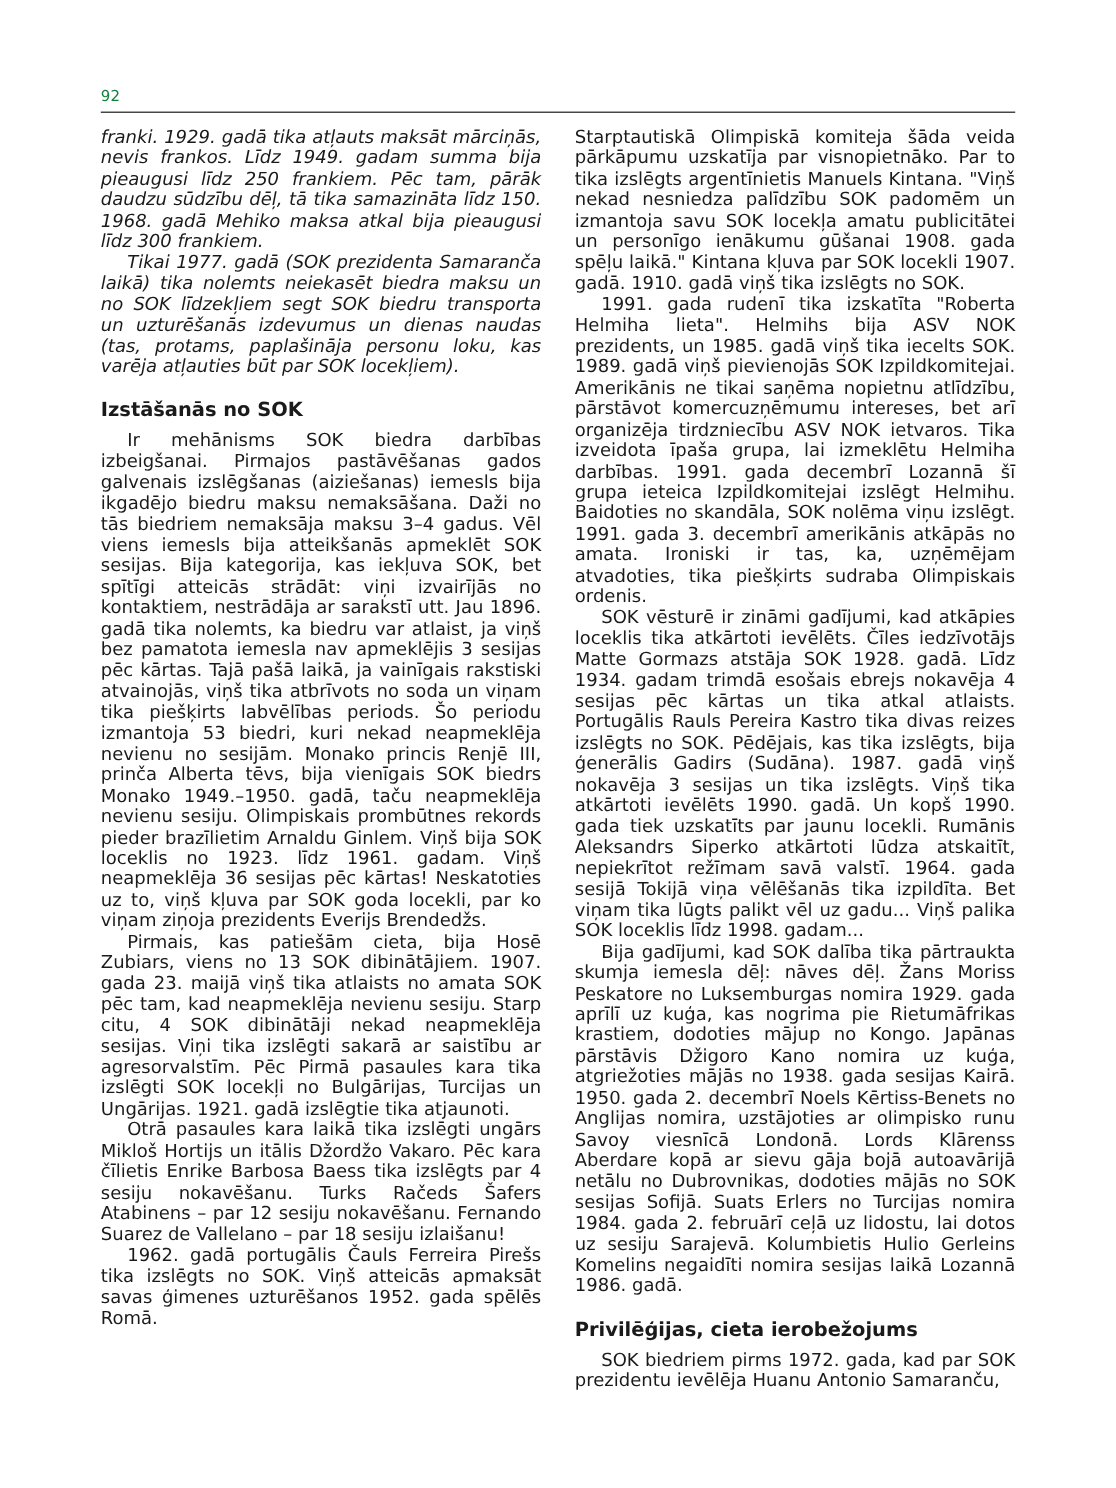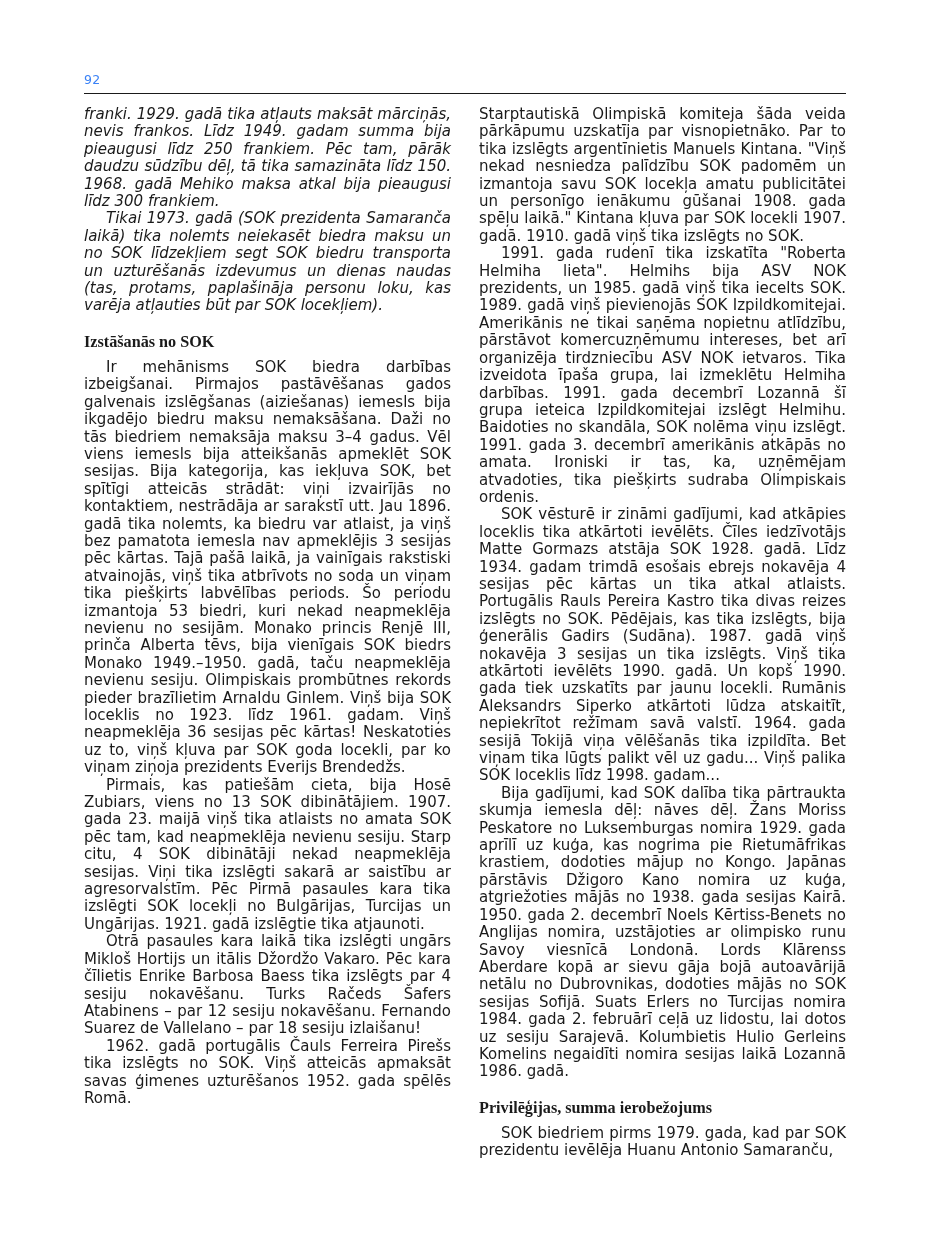--- a/index.html
+++ b/index.html
@@ -15,21 +15,21 @@
   }
   .page {
     position: relative;
     width: 930px;
     height: 1240px;
     box-sizing: border-box;
     padding: 72px 84px 40px 84px;
   }
   .folio {
     font-size: 12.5px;
-    color: #3b82f6;
+    color: #15803d;
     margin: 0 0 6px 0;
     letter-spacing: 0.2px;
   }
   .rule {
     border-top: 1.1px solid #1a1a1a;
     width: 100%;
     margin: 0 0 12px 0;
   }
   .columns {
     display: flex;
@@ -53,50 +53,49 @@
   }
   p.italic {
     font-style: italic;
   }
   h2 {
     font-size: 16.2px;
     font-weight: bold;
     margin: 17px 0 7px 0;
     line-height: 20px;
     text-align: left;
-    font-family: Liberation Serif, serif;
   }
 </style>
 </head>
 <body>
 
 <div class="page">
 
   <div class="folio">92</div>
   <div class="rule"></div>
 
   <div class="columns">
 
     <div class="col">
       <p class="italic">franki. 1929. gadā tika atļauts maksāt mārciņās, nevis frankos. Līdz 1949. gadam summa bija pieaugusi līdz 250 frankiem. Pēc tam, pārāk daudzu sūdzību dēļ, tā tika samazināta līdz 150. 1968. gadā Mehiko maksa atkal bija pieaugusi līdz 300 frankiem.</p>
-      <p class="italic indent">Tikai 1973. gadā (SOK prezidenta Samaranča laikā) tika nolemts neiekasēt biedra maksu un no SOK līdzekļiem segt SOK biedru transporta un uzturēšanās izdevumus un dienas naudas (tas, protams, paplašināja personu loku, kas varēja atļauties būt par SOK locekļiem).</p>
+      <p class="italic indent">Tikai 1977. gadā (SOK prezidenta Samaranča laikā) tika nolemts neiekasēt biedra maksu un no SOK līdzekļiem segt SOK biedru transporta un uzturēšanās izdevumus un dienas naudas (tas, protams, paplašināja personu loku, kas varēja atļauties būt par SOK locekļiem).</p>
 
       <h2>Izstāšanās no SOK</h2>
 
       <p class="indent">Ir mehānisms SOK biedra darbības izbeigšanai. Pirmajos pastāvēšanas gados galvenais izslēgšanas (aiziešanas) iemesls bija ikgadējo biedru maksu nemaksāšana. Daži no tās biedriem nemaksāja maksu 3–4 gadus. Vēl viens iemesls bija atteikšanās apmeklēt SOK sesijas. Bija kategorija, kas iekļuva SOK, bet spītīgi atteicās strādāt: viņi izvairījās no kontaktiem, nestrādāja ar sarakstī utt. Jau 1896. gadā tika nolemts, ka biedru var atlaist, ja viņš bez pamatota iemesla nav apmeklējis 3 sesijas pēc kārtas. Tajā pašā laikā, ja vainīgais rakstiski atvainojās, viņš tika atbrīvots no soda un viņam tika piešķirts labvēlības periods. Šo periodu izmantoja 53 biedri, kuri nekad neapmeklēja nevienu no sesijām. Monako princis Renjē III, prinča Alberta tēvs, bija vienīgais SOK biedrs Monako 1949.–1950. gadā, taču neapmeklēja nevienu sesiju. Olimpiskais prombūtnes rekords pieder brazīlietim Arnaldu Ginlem. Viņš bija SOK loceklis no 1923. līdz 1961. gadam. Viņš neapmeklēja 36 sesijas pēc kārtas! Neskatoties uz to, viņš kļuva par SOK goda locekli, par ko viņam ziņoja prezidents Everijs Brendedžs.</p>
       <p class="indent">Pirmais, kas patiešām cieta, bija Hosē Zubiars, viens no 13 SOK dibinātājiem. 1907. gada 23. maijā viņš tika atlaists no amata SOK pēc tam, kad neapmeklēja nevienu sesiju. Starp citu, 4 SOK dibinātāji nekad neapmeklēja sesijas. Viņi tika izslēgti sakarā ar saistību ar agresorvalstīm. Pēc Pirmā pasaules kara tika izslēgti SOK locekļi no Bulgārijas, Turcijas un Ungārijas. 1921. gadā izslēgtie tika atjaunoti.</p>
       <p class="indent">Otrā pasaules kara laikā tika izslēgti ungārs Mikloš Hortijs un itālis Džordžo Vakaro. Pēc kara čīlietis Enrike Barbosa Baess tika izslēgts par 4 sesiju nokavēšanu. Turks Račeds Šafers Atabinens – par 12 sesiju nokavēšanu. Fernando Suarez de Vallelano – par 18 sesiju izlaišanu!</p>
       <p class="indent">1962. gadā portugālis Čauls Ferreira Pirešs tika izslēgts no SOK. Viņš atteicās apmaksāt savas ģimenes uzturēšanos 1952. gada spēlēs Romā.</p>
     </div>
 
     <div class="col">
       <p>Starptautiskā Olimpiskā komiteja šāda veida pārkāpumu uzskatīja par visnopietnāko. Par to tika izslēgts argentīnietis Manuels Kintana. "Viņš nekad nesniedza palīdzību SOK padomēm un izmantoja savu SOK locekļa amatu publicitātei un personīgo ienākumu gūšanai 1908. gada spēļu laikā." Kintana kļuva par SOK locekli 1907. gadā. 1910. gadā viņš tika izslēgts no SOK.</p>
       <p class="indent">1991. gada rudenī tika izskatīta "Roberta Helmiha lieta". Helmihs bija ASV NOK prezidents, un 1985. gadā viņš tika iecelts SOK. 1989. gadā viņš pievienojās SOK Izpildkomitejai. Amerikānis ne tikai saņēma nopietnu atlīdzību, pārstāvot komercuzņēmumu intereses, bet arī organizēja tirdzniecību ASV NOK ietvaros. Tika izveidota īpaša grupa, lai izmeklētu Helmiha darbības. 1991. gada decembrī Lozannā šī grupa ieteica Izpildkomitejai izslēgt Helmihu. Baidoties no skandāla, SOK nolēma viņu izslēgt. 1991. gada 3. decembrī amerikānis atkāpās no amata. Ironiski ir tas, ka, uzņēmējam atvadoties, tika piešķirts sudraba Olimpiskais ordenis.</p>
       <p class="indent">SOK vēsturē ir zināmi gadījumi, kad atkāpies loceklis tika atkārtoti ievēlēts. Čīles iedzīvotājs Matte Gormazs atstāja SOK 1928. gadā. Līdz 1934. gadam trimdā esošais ebrejs nokavēja 4 sesijas pēc kārtas un tika atkal atlaists. Portugālis Rauls Pereira Kastro tika divas reizes izslēgts no SOK. Pēdējais, kas tika izslēgts, bija ģenerālis Gadirs (Sudāna). 1987. gadā viņš nokavēja 3 sesijas un tika izslēgts. Viņš tika atkārtoti ievēlēts 1990. gadā. Un kopš 1990. gada tiek uzskatīts par jaunu locekli. Rumānis Aleksandrs Siperko atkārtoti lūdza atskaitīt, nepiekrītot režīmam savā valstī. 1964. gada sesijā Tokijā viņa vēlēšanās tika izpildīta. Bet viņam tika lūgts palikt vēl uz gadu... Viņš palika SOK loceklis līdz 1998. gadam...</p>
       <p class="indent">Bija gadījumi, kad SOK dalība tika pārtraukta skumja iemesla dēļ: nāves dēļ. Žans Moriss Peskatore no Luksemburgas nomira 1929. gada aprīlī uz kuģa, kas nogrima pie Rietumāfrikas krastiem, dodoties mājup no Kongo. Japānas pārstāvis Džigoro Kano nomira uz kuģa, atgriežoties mājās no 1938. gada sesijas Kairā. 1950. gada 2. decembrī Noels Kērtiss-Benets no Anglijas nomira, uzstājoties ar olimpisko runu Savoy viesnīcā Londonā. Lords Klārenss Aberdare kopā ar sievu gāja bojā autoavārijā netālu no Dubrovnikas, dodoties mājās no SOK sesijas Sofijā. Suats Erlers no Turcijas nomira 1984. gada 2. februārī ceļā uz lidostu, lai dotos uz sesiju Sarajevā. Kolumbietis Hulio Gerleins Komelins negaidīti nomira sesijas laikā Lozannā 1986. gadā.</p>
 
-      <h2>Privilēģijas, summa ierobežojums</h2>
+      <h2>Privilēģijas, cieta ierobežojums</h2>
 
-      <p class="indent">SOK biedriem pirms 1979. gada, kad par SOK prezidentu ievēlēja Huanu Antonio Samaranču,</p>
+      <p class="indent">SOK biedriem pirms 1972. gada, kad par SOK prezidentu ievēlēja Huanu Antonio Samaranču,</p>
     </div>
 
   </div>
 </div>
 
 </body></html>

